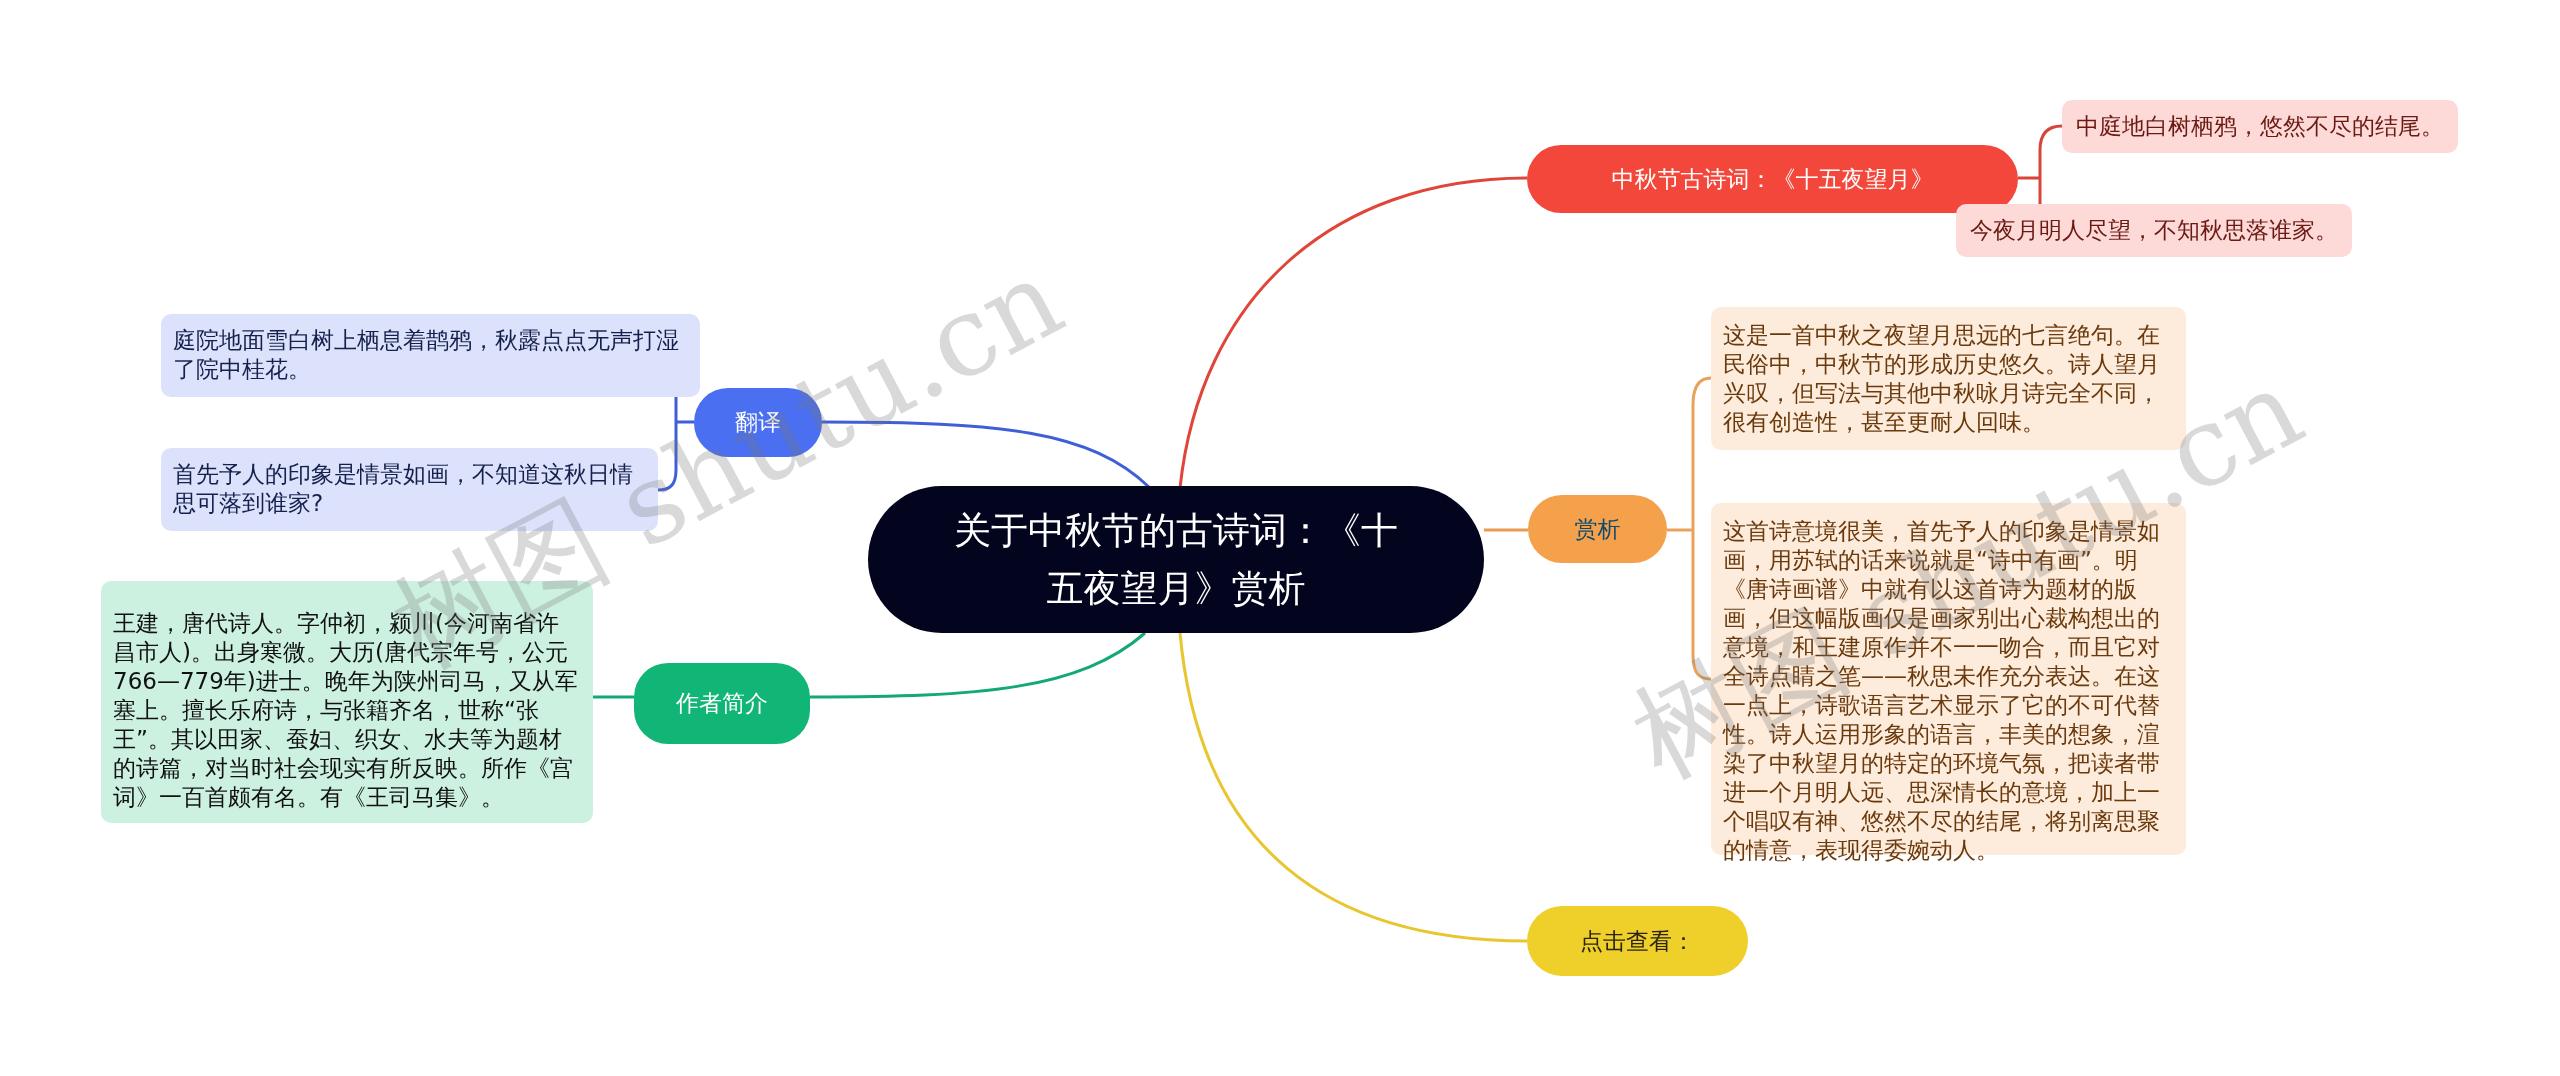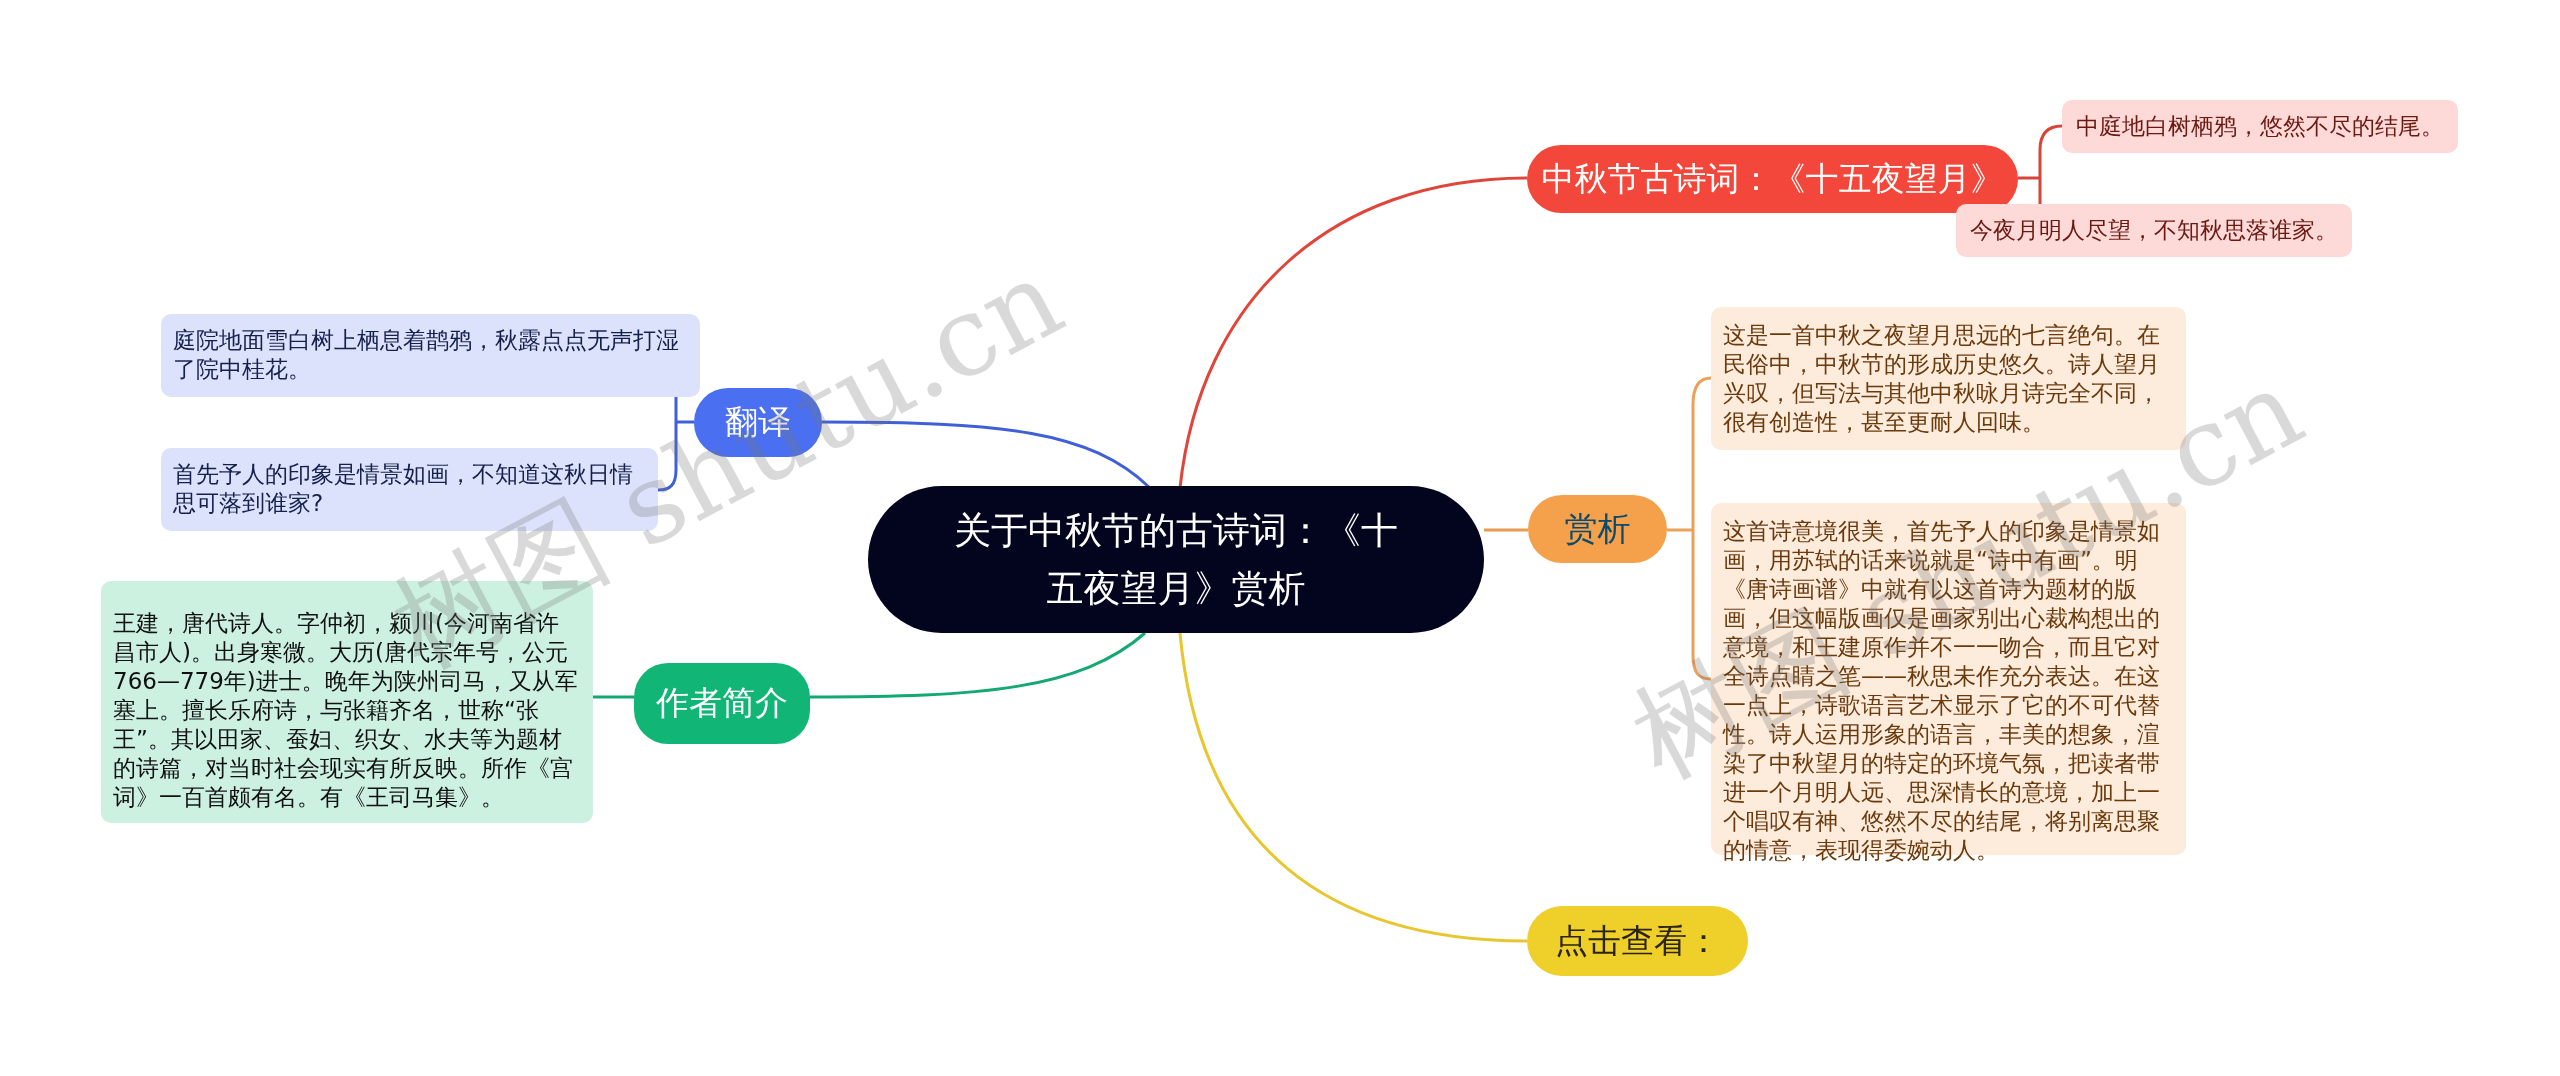--- a/index.html
+++ b/index.html
@@ -12,21 +12,21 @@
   .node {
     position: absolute; box-sizing: border-box;
     display: flex; align-items: center; justify-content: center;
     text-align: center; white-space: nowrap;
   }
   .root {
     left: 868px; top: 486px; width: 616px; height: 147px;
     background: #03051f; color: #ffffff; border-radius: 74px;
     font-size: 37px; line-height: 58px; white-space: normal; padding: 0 70px;
   }
-  .branch { height: 68px; border-radius: 34px; font-size: 33px; text-align: right; }
+  .branch { height: 68px; border-radius: 34px; font-size: 23px; text-align: right; }
   .b-red    { left: 1527px; top: 145px; width: 491px; background: #f2473a; color: #ffffff; }
   .b-orange { left: 1528px; top: 495px; width: 139px; background: #f5a04a; color: #0c4a6e; }
   .b-yellow { left: 1527px; top: 906px; width: 221px; height: 70px; border-radius: 35px; background: #efcf2a; color: #2a2410; }
   .b-blue   { left: 694px; top: 388px; width: 128px; height: 69px; background: #4a6ff0; color: #ffffff; }
   .b-green  { left: 634px; top: 663px; width: 176px; height: 81px; background: #11b677; color: #ffffff; }
 
   .leaf {
     position: absolute; box-sizing: border-box; border-radius: 10px;
     font-size: 23px; line-height: 29px; text-align: left; white-space: normal;
     word-break: break-all;

